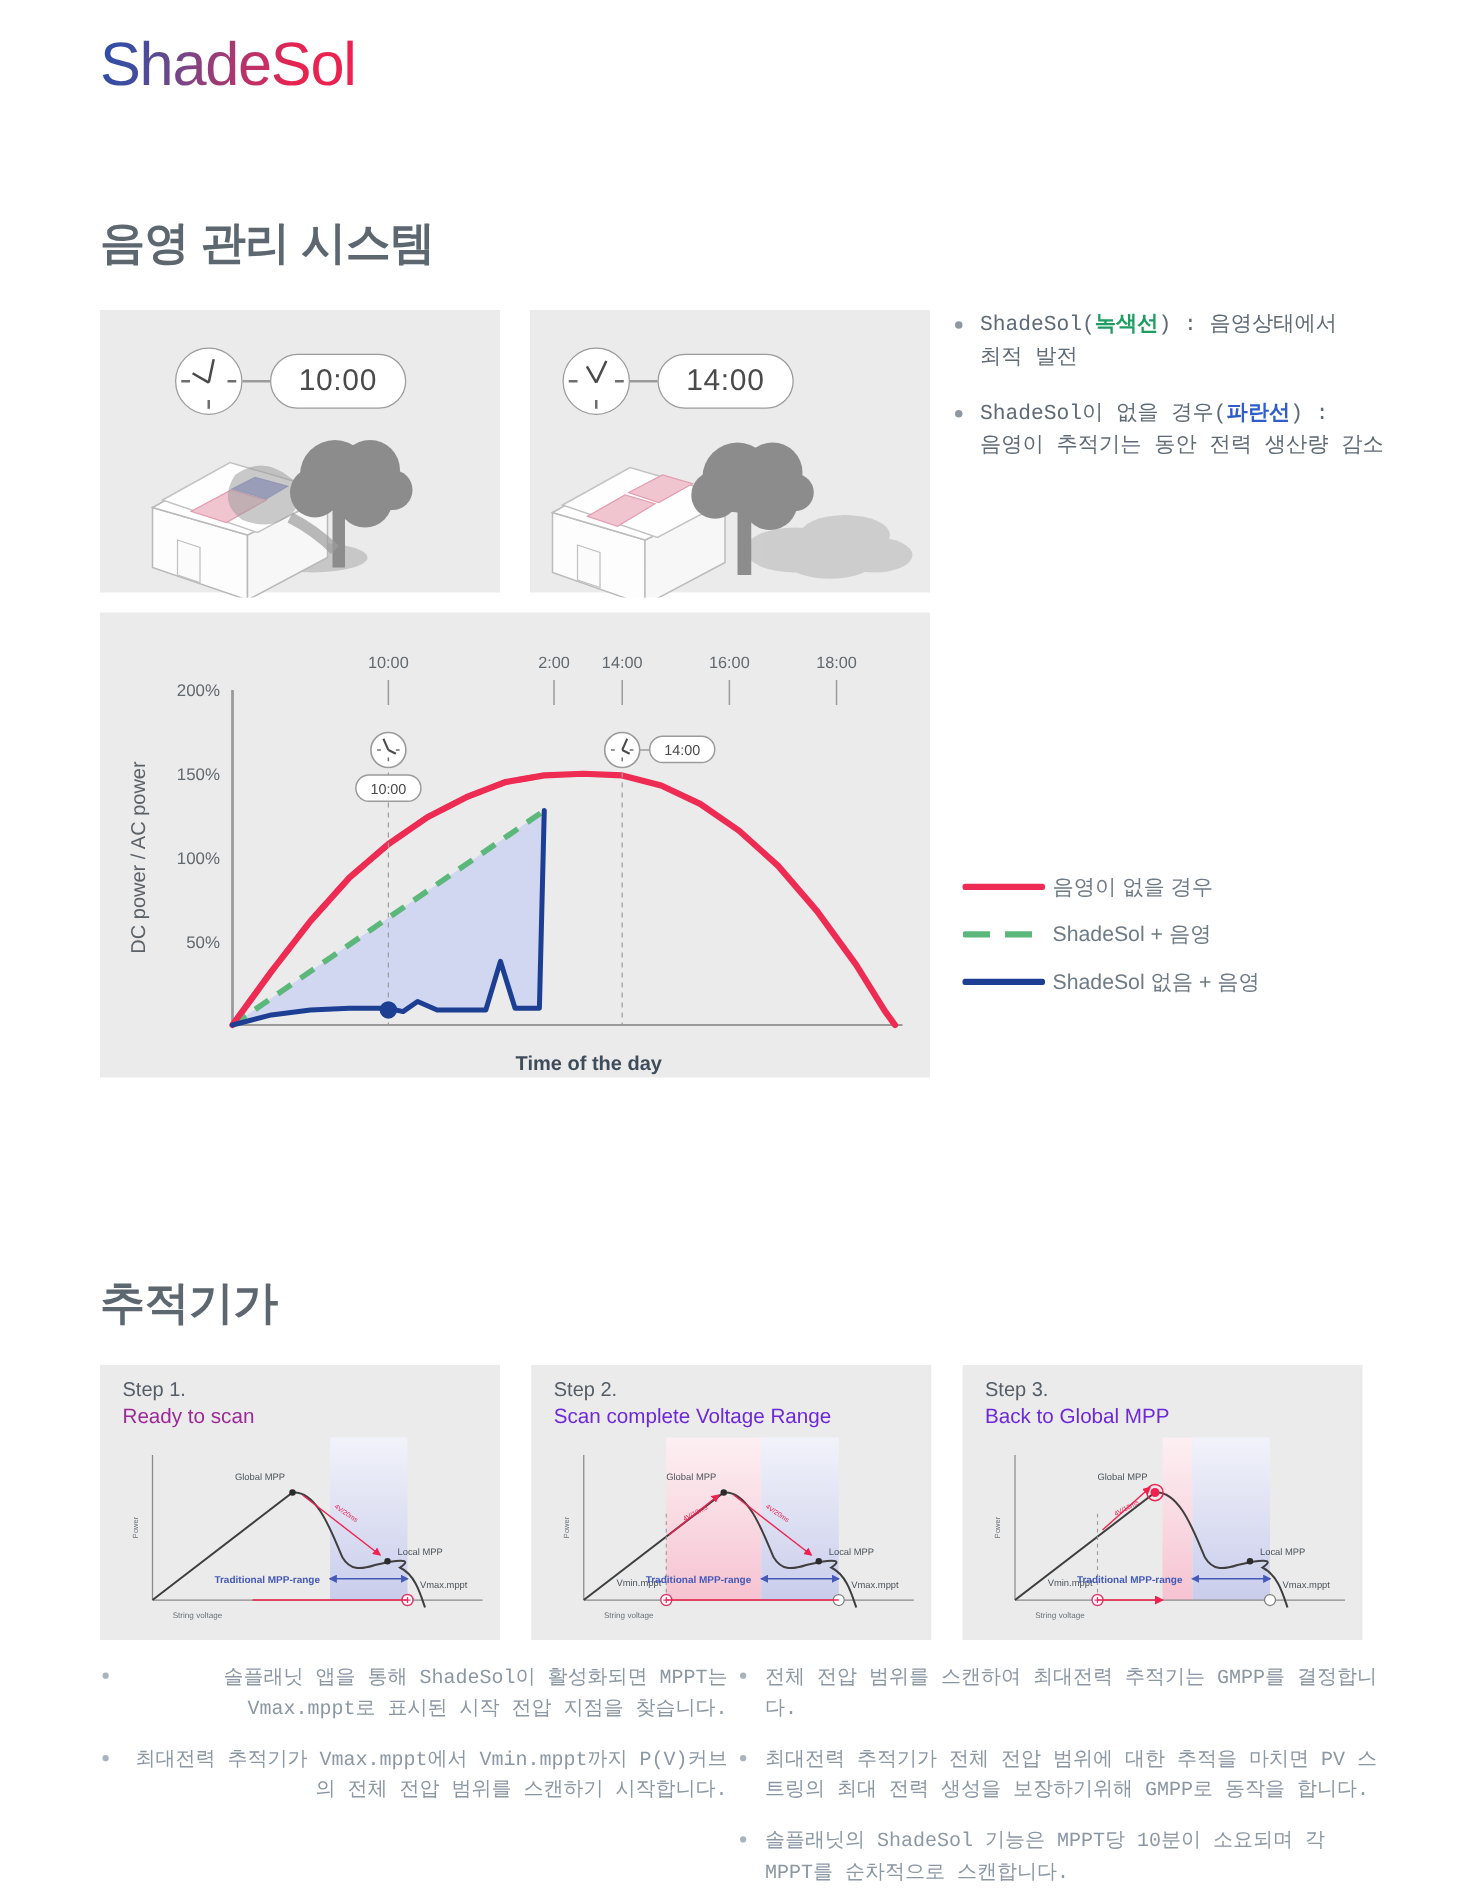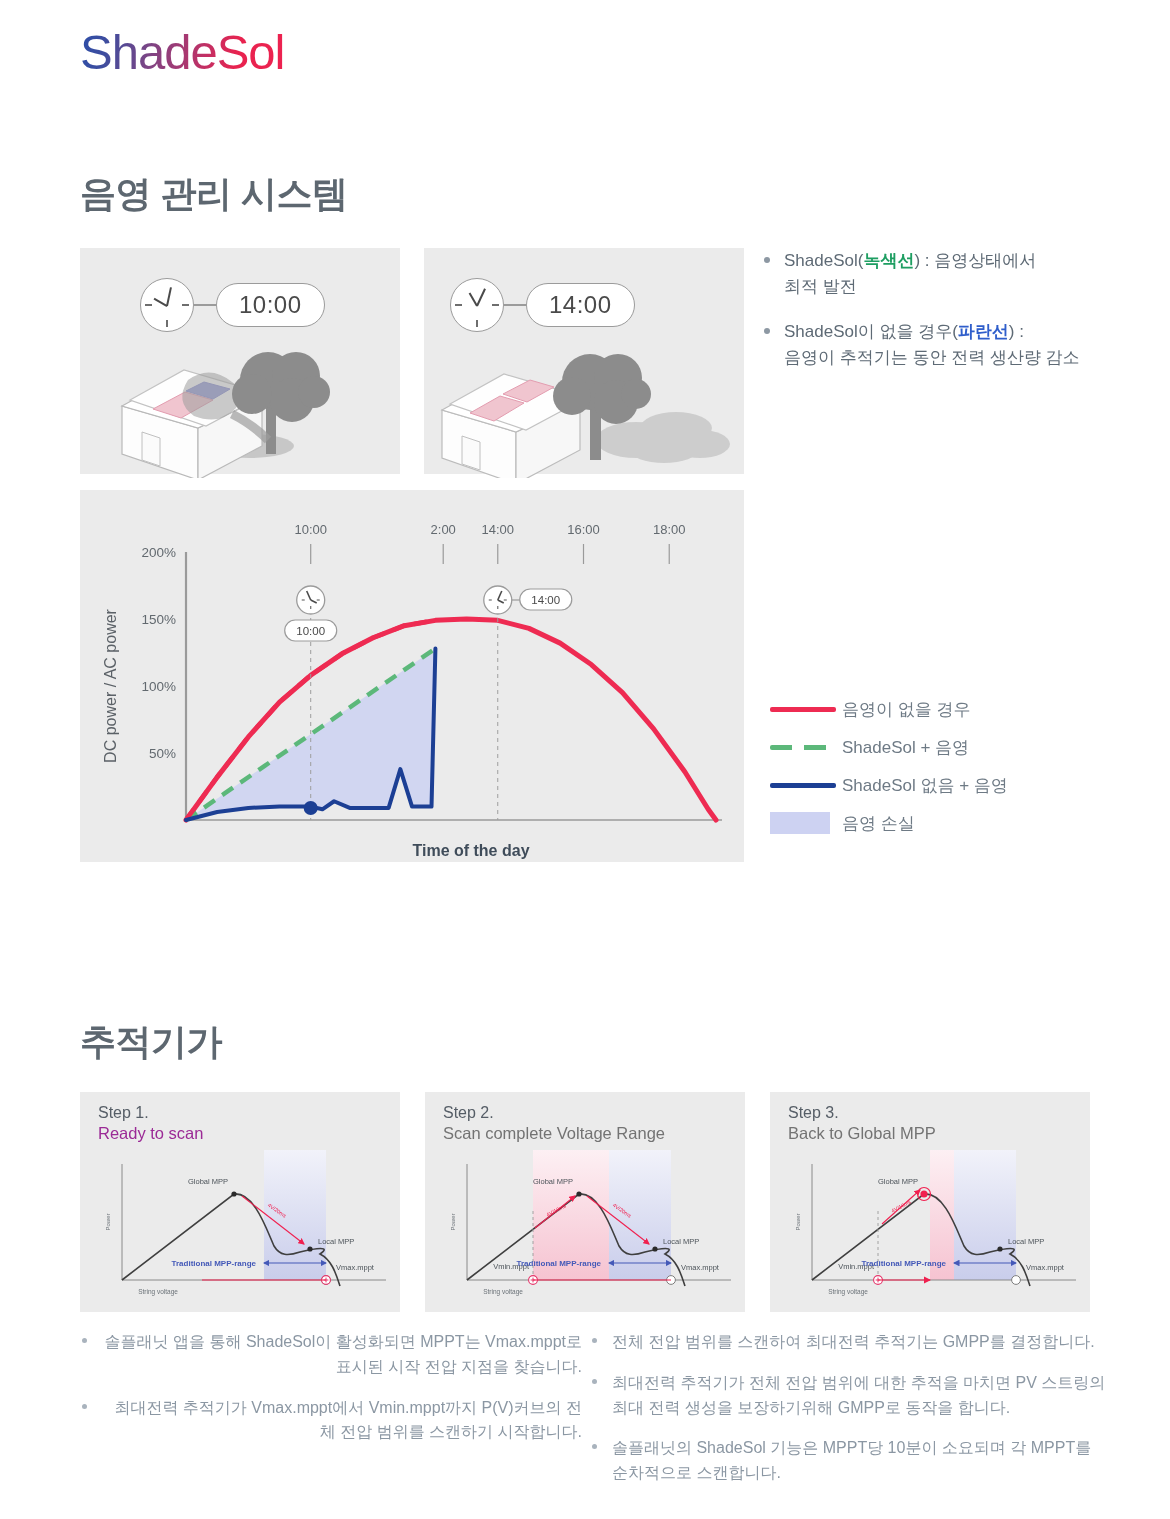--- a/index.html
+++ b/index.html
@@ -53,21 +53,21 @@
   }
   .tickm { position:absolute; background:#6e6e6e; }
   .connector { height:1.6px; background:#9b9b9b; width:22px; flex:none; }
   .time-pill {
     border:1.6px solid #9b9b9b; border-radius:24px; background:#ffffff;
     padding:7px 22px; font-size:24px; color:#4a4a4a; font-weight:500;
     letter-spacing:0.5px;
   }
 
   
-  .bullets { position:absolute; }
+  .bullets { position:absolute;font-family:Liberation Mono, monospace; }
   .bullets li {
     list-style:none; position:relative;
     font-size:16.5px; line-height:1.55; color:#6c757d;
     margin-bottom:14px; padding-left:20px;
   }
   .bullets li:before {
     content:""; position:absolute; left:0; top:9px;
     width:6px; height:6px; border-radius:50%; background:#8d98a3;
   }
   .bullets ul { margin:0; padding:0; }
@@ -88,21 +88,21 @@
   .lg-label { font-size:17px; color:#6e7a85; white-space:nowrap; }
 
   
   .step-card { position:absolute; background:#ebebeb; width:320px; height:220px; }
   #step1 { left:80px; top:1092px; }
   #step2 { left:425px; top:1092px; }
   #step3 { left:770px; top:1092px; }
   .step-num { position:absolute; left:18px; top:12px; font-size:16px; color:#555d66; }
   .step-name { position:absolute; left:18px; top:32px; font-size:16.5px; }
   .c-purple { color:#9b2a96; }
-  .c-red { color:#737373; }
+  .c-red { color:#6d28d9; }
 
   
   #bullets-left  { left:82px;  top:1330px; width:500px;text-align:right; }
   #bullets-right { left:592px; top:1330px; width:515px; }
   #bullets-left li, #bullets-right li { font-size:16px; color:#8b97a3; margin-bottom:16px; }
   #bullets-left li:before, #bullets-right li:before { background:#a9b3bd; top:8px; width:5px; height:5px; }
 </style>
 </head>
 <body>
 
@@ -271,26 +271,20 @@
           <span class="lg-dash-green"></span>
         </span>
       <span class="lg-label">ShadeSol + 음영</span>
     </div>
     <div class="lg-row">
       <span class="lg-key">
           <span class="lg-solid-blue"></span>
         </span>
       <span class="lg-label">ShadeSol  없음 + 음영</span>
     </div>
-    <div class="lg-row">
-      <span class="lg-key">
-          <span class="lg-swatch"></span>
-        </span>
-      <span class="lg-label">음영 손실</span>
-    </div>
   </div>
 
   <div class="section-title" id="title-algo">추적기가</div>
 
   <div class="step-card" id="step1">
     <div class="step-num">Step 1.</div>
     <div class="step-name c-purple">Ready to scan</div>
     <svg class="step-svg" width="320" height="160" viewBox="0 0 320 160" style="position:absolute;left:0;top:58px">
         <defs>
           <linearGradient id="gradBlue0" x1="0" y1="0" x2="0" y2="1">

